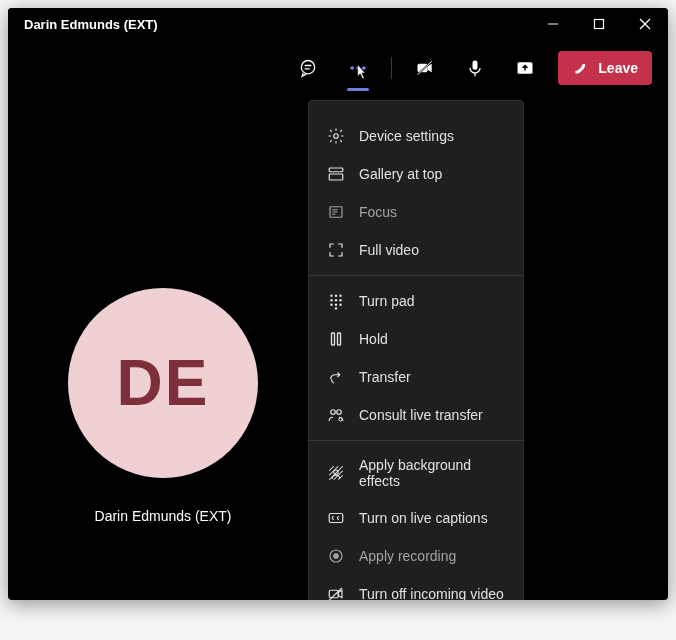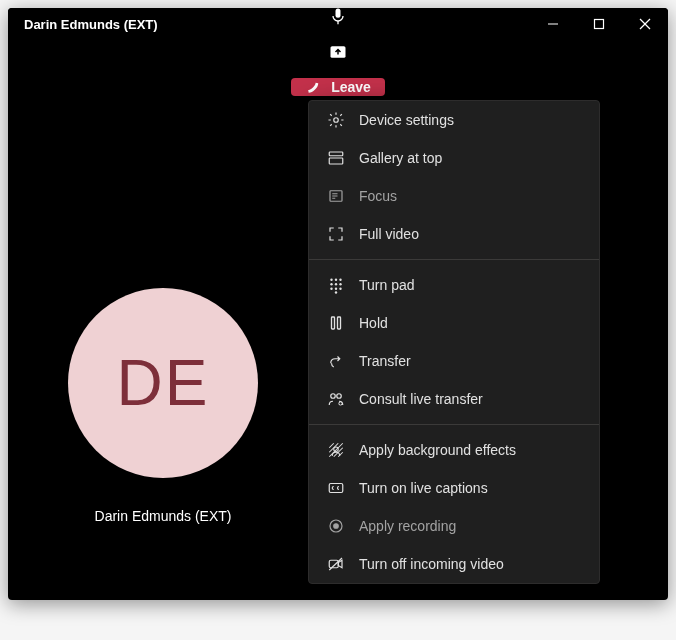--- a/index.html
+++ b/index.html
@@ -51,21 +51,20 @@
   .win-btn svg { width: 12px; height: 12px; }
 
   .toolbar {
     height: 56px;
     display: flex;
     align-items: center;
     justify-content: flex-end;
     gap: 16px;
     padding: 0 16px;
     background: #000;
-    flex-direction: column;
   }
   .tb-icon {
     width: 34px;
     height: 34px;
     display: flex;
     align-items: center;
     justify-content: center;
     position: relative;
     color: #fff;
   }
@@ -122,39 +121,39 @@
     height: 190px;
     border-radius: 50%;
     background: #efd1d3;
     display: flex;
     align-items: center;
     justify-content: center;
     margin: 0 auto 30px;
   }
   .avatar-text {
     font-size: 64px;
-    font-weight: 400;
+    font-weight: 700;
     color: #7d2f3a;
     letter-spacing: 2px;
   }
   .caption {
     font-size: 14px;
     color: #fff;
   }
 
   .menu {
     position: absolute;
     top: 92px;
     left: 300px;
-    width: 292px;
+    width: 216px;
     background: #1f1f1f;
     border: 1px solid #2d2c2c;
     border-radius: 4px;
     box-shadow: 0 8px 30px rgba(0,0,0,0.6);
-    padding: 0 0;
+    padding: 16px 0;
   }
   .menu-item {
     display: flex;
     align-items: center;
     gap: 14px;
     padding: 10px 18px;
     font-size: 14px;
     color: #e1e1e1;
     cursor: pointer;
   }

